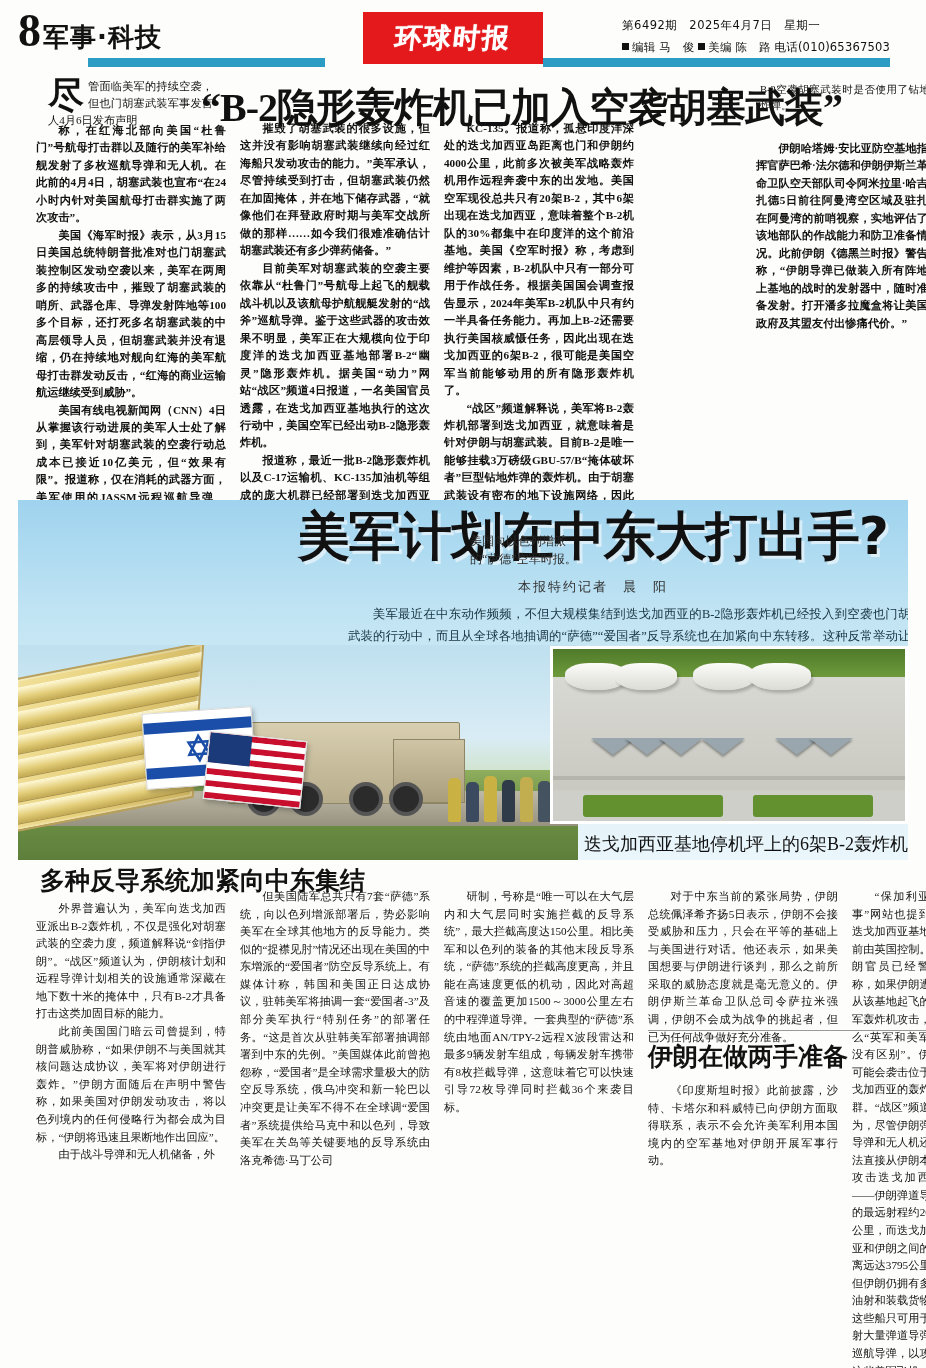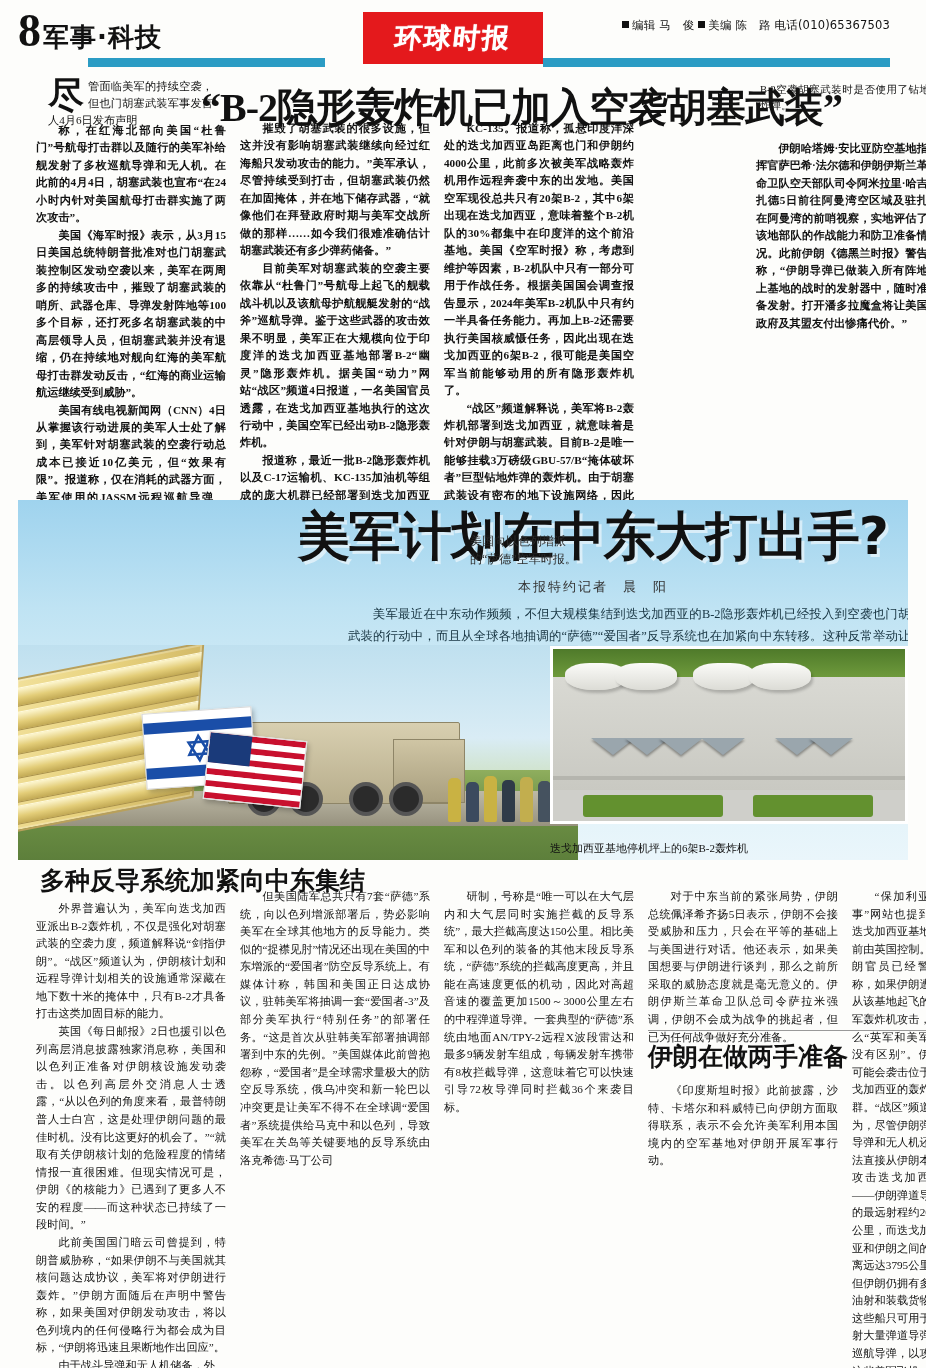--- a/index.html
+++ b/index.html
@@ -180,22 +180,22 @@
   .sat-grass-bot{position:absolute;left:0;bottom:0;width:100%;height:18%;
     background:#cfcfca;}
   .sat-grass-bot .gpatch{position:absolute;bottom:4px;height:22px;background:#63912f;border-radius:3px;}
   .hangar{position:absolute;top:8%;height:16%;width:62px;border-radius:40% 40% 45% 45%;
     background:linear-gradient(180deg,#fbfbf8,#dcdcd6);box-shadow:2px 3px 3px rgba(0,0,0,.2);}
   .b2{position:absolute;top:52%;width:0;height:0;
     border-left:22px solid transparent;border-right:22px solid transparent;
     border-top:17px solid #9aa6ad;filter:drop-shadow(0 2px 1px rgba(0,0,0,.35));}
   .sat-runway{position:absolute;left:0;top:74%;width:100%;height:4px;background:#b5b5ae;}
   .sat-caption{
-    position:absolute;right:0;bottom:4px;width:358px;text-align:left;
-    font-size:11px;color:#111;
+    position:absolute;right:0;bottom:4px;width:358px;text-align:right;
+    font-size:18px;color:#111;
   }
 
   
   .bottom{position:relative;margin-top:4px;}
   .sec-head{
     font-size:25px;font-weight:bold;letter-spacing:0px;
     font-family:"DejaVu Sans","Liberation Sans",serif;
     white-space:nowrap;
   }
   .bcol{position:absolute;width:190px;font-size:11.2px;line-height:1.57;text-align:justify;}
@@ -222,20 +222,21 @@
     </div>
 
     <div class="rule-bar left"></div>
     <div class="rule-bar right"></div>
 
     <div class="logo-box">
       <span class="logo-text">环球时报</span>
     </div>
 
     <div class="head-right">
+      <div class="r1">第6492期　2025年4月7日　星期一</div>
       <div class="r2">
         <span class="sq"></span><span>编辑</span>
         <span>马　俊</span>
         <span class="sq"></span><span>美编</span>
         <span>陈　路</span>
         <span>电话(010)65367503</span>
       </div>
     </div>
   </div>
 
@@ -366,21 +367,20 @@
 
   <div class="bottom" style="height:540px">
 
     <div class="sec-head bh-2">伊朗在做两手准备</div>
     <div class="sec-head bh-1">多种反导系统加紧向中东集结</div>
 
     <div class="hr-thin" style="left:630px;top:166px;width:292px;"></div>
 
     <div class="bcol bc1">
       <p>外界普遍认为，美军向迭戈加西亚派出B-2轰炸机，不仅是强化对胡塞武装的空袭力度，频道解释说“剑指伊朗”。“战区”频道认为，伊朗核计划和远程导弹计划相关的设施通常深藏在地下数十米的掩体中，只有B-2才具备打击这类加固目标的能力。</p>
-      <p>英国《每日邮报》2日也援引以色列高层消息披露独家消息称，美国和以色列正准备对伊朗核设施发动袭击。以色列高层外交消息人士透露，“从以色列的角度来看，最普特朗普人士白宫，这是处理伊朗问题的最佳时机。没有比这更好的机会了。”“就取有关伊朗核计划的危险程度的情绪情报一直很困难。但现实情况可是，伊朗《的核能力》已遇到了更多人不安的程度——而这种状态已持续了一段时间。”</p>
       <p>此前美国国门暗云司曾提到，特朗普威胁称，“如果伊朗不与美国就其核问题达成协议，美军将对伊朗进行轰炸。”伊朗方面随后在声明中警告称，如果美国对伊朗发动攻击，将以色列境内的任何侵略行为都会成为目标，“伊朗将迅速且果断地作出回应”。</p>
       <p>由于战斗导弹和无人机储备，外</p>
     </div>
 
     <div class="bcol bc2">
       <p>但美国陆军总共只有7套“萨德”系统，向以色列增派部署后，势必影响美军在全球其他地方的反导能力。类似的“捉襟见肘”情况还出现在美国的中东增派的“爱国者”防空反导系统上。有媒体计称，韩国和美国正日达成协议，驻韩美军将抽调一套“爱国者-3”及部分美军执行“特别任务”的部署任务。“这是首次从驻韩美军部署抽调部署到中东的先例。”美国媒体此前曾抱怨称，“爱国者”是全球需求量极大的防空反导系统，俄乌冲突和新一轮巴以冲突更是让美军不得不在全球调“爱国者”系统提供给马克中和以色列，导致美军在关岛等关键要地的反导系统由洛克希德·马丁公司</p>
     </div>
 
     <div class="bcol bc3">
       <p>研制，号称是“唯一可以在大气层内和大气层同时实施拦截的反导系统”，最大拦截高度达150公里。相比美军和以色列的装备的其他末段反导系统，“萨德”系统的拦截高度更高，并且能在高速度更低的机动，因此对高超音速的覆盖更加1500～3000公里左右的中程弹道导弹。一套典型的“萨德”系统由地面AN/TPY-2远程X波段雷达和最多9辆发射车组成，每辆发射车携带有8枚拦截导弹，这意味着它可以快速引导72枚导弹同时拦截36个来袭目标。</p>

